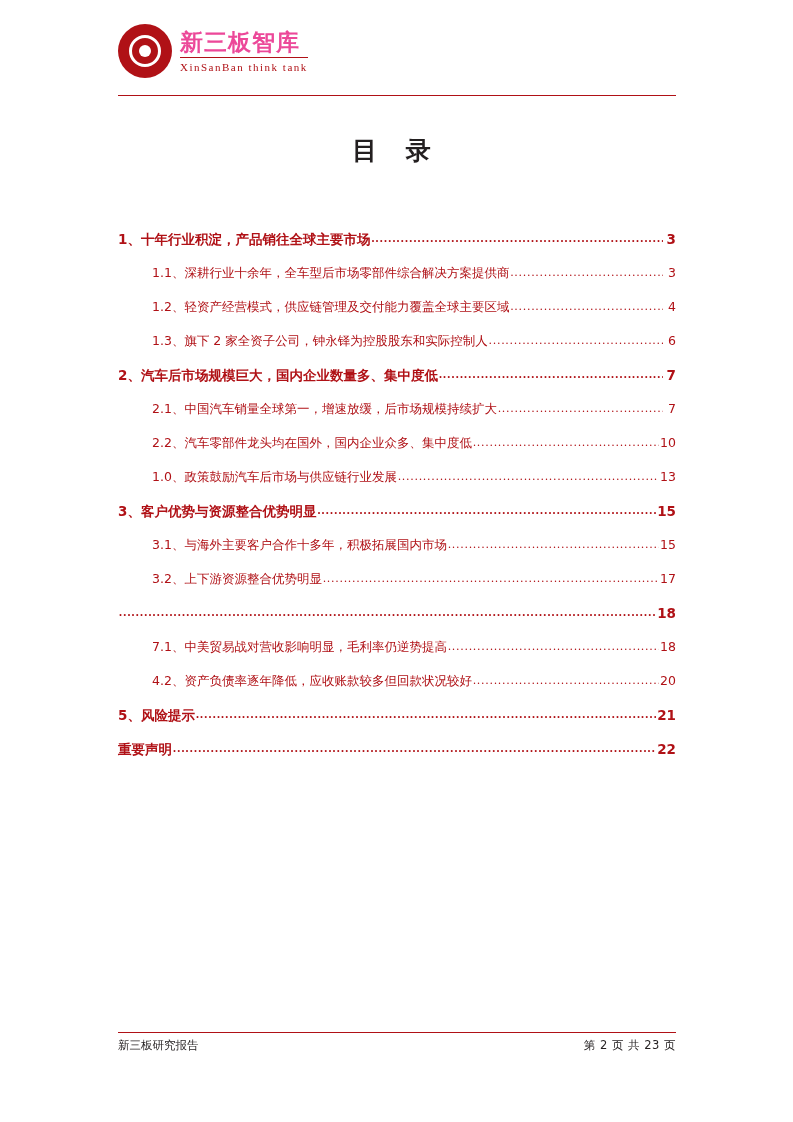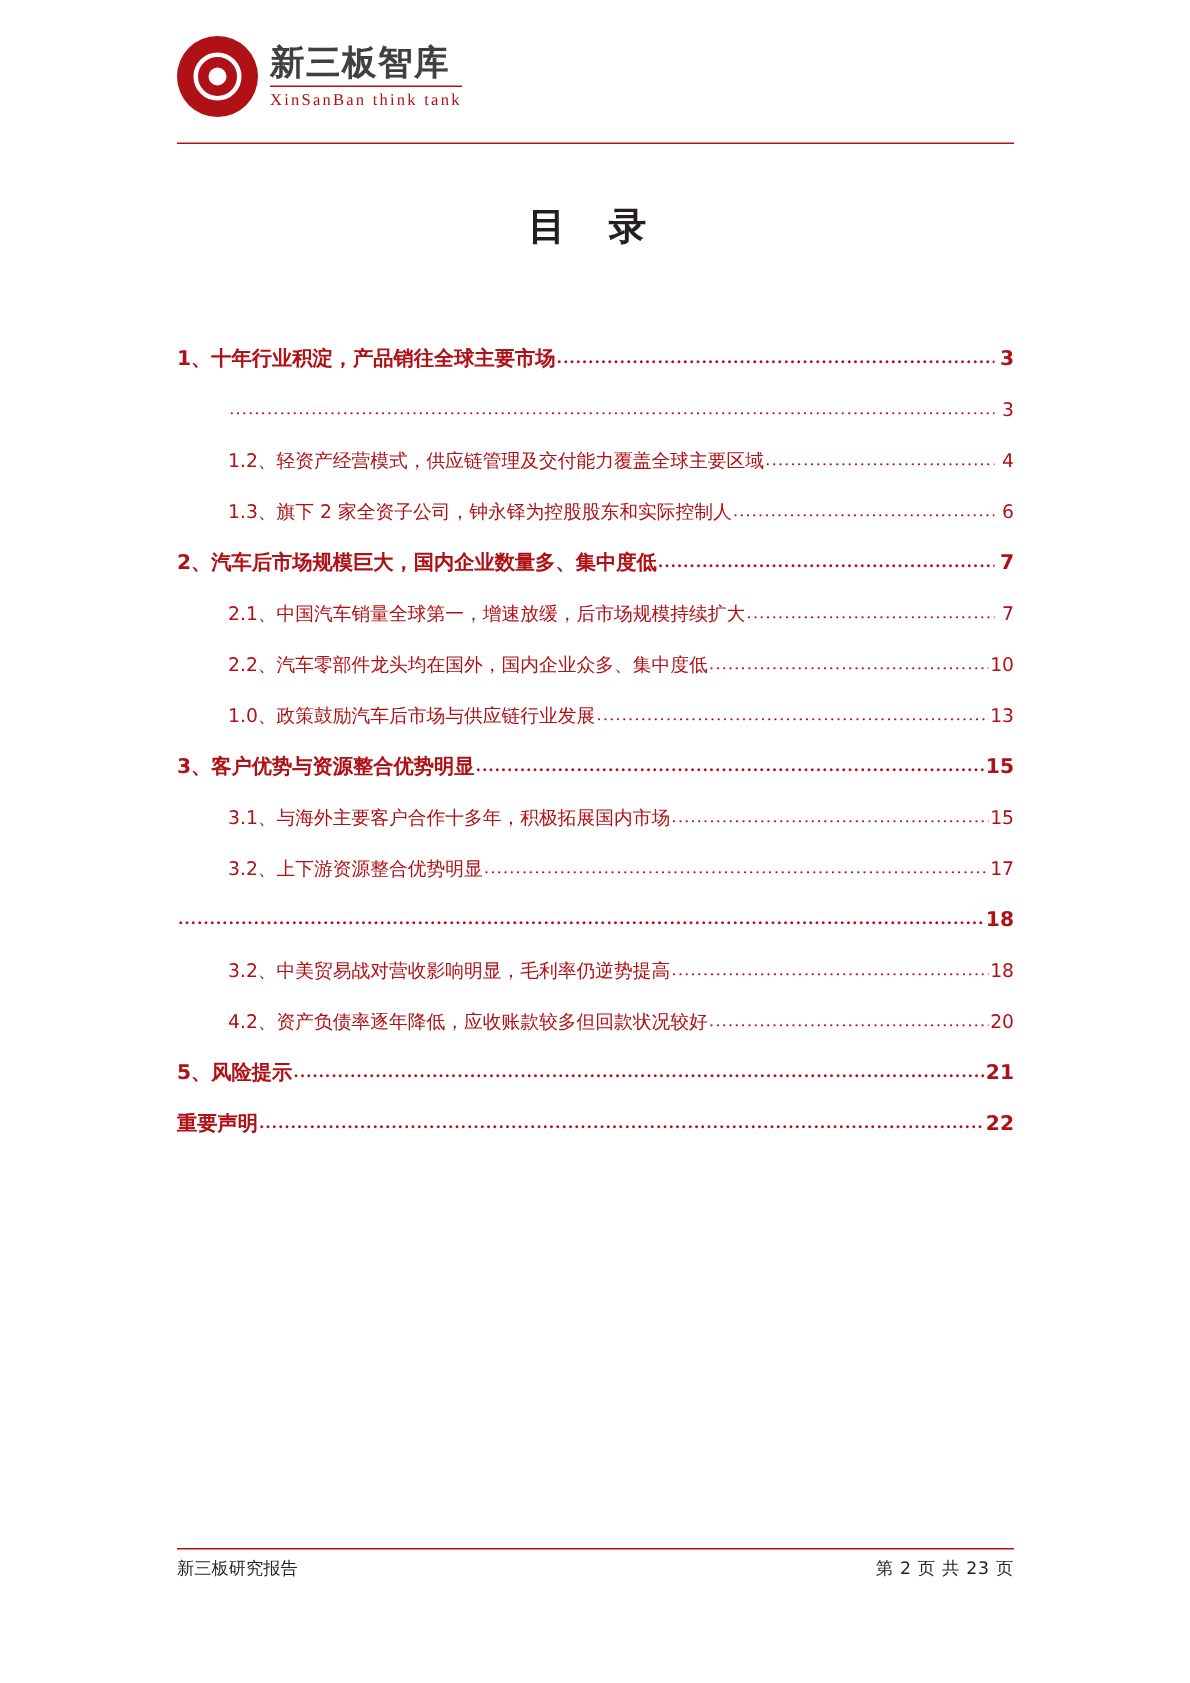--- a/index.html
+++ b/index.html
@@ -67,21 +67,21 @@
     border-radius: 50%;
     background: #ffffff;
   }
   .logo-text {
     margin-left: 8px;
   }
   .logo-cn {
     font-family: "DejaVu Sans", sans-serif;
     font-size: 23px;
     font-weight: bold;
-    color: #404040;
+    color: #ec4899;
     letter-spacing: 1px;
     line-height: 28px;
   }
   .logo-en {
     font-family: "Liberation Serif", serif;
     font-size: 11px;
     color: #b01116;
     letter-spacing: 1.5px;
     line-height: 14px;
   }
@@ -231,20 +231,21 @@
 
   <div class="doc-title">目  录</div>
 
   <div class="toc">
       <div class="toc-row toc-l1">
         <span class="toc-label">1、十年行业积淀，产品销往全球主要市场</span>
         <span class="toc-dots">............................................................................................................................................................................................................................</span>
         <span class="toc-page">3</span>
       </div>
       <div class="toc-row toc-l2">
+        <span class="toc-label">1.1、深耕行业十余年，全车型后市场零部件综合解决方案提供商</span>
         <span class="toc-dots">............................................................................................................................................................................................................................</span>
         <span class="toc-page">3</span>
       </div>
       <div class="toc-row toc-l2">
         <span class="toc-label">1.2、轻资产经营模式，供应链管理及交付能力覆盖全球主要区域</span>
         <span class="toc-dots">............................................................................................................................................................................................................................</span>
         <span class="toc-page">4</span>
       </div>
       <div class="toc-row toc-l2">
         <span class="toc-label">1.3、旗下 2 家全资子公司，钟永铎为控股股东和实际控制人</span>
@@ -284,21 +285,21 @@
       <div class="toc-row toc-l2">
         <span class="toc-label">3.2、上下游资源整合优势明显</span>
         <span class="toc-dots">............................................................................................................................................................................................................................</span>
         <span class="toc-page">17</span>
       </div>
       <div class="toc-row toc-l1">
         <span class="toc-dots">............................................................................................................................................................................................................................</span>
         <span class="toc-page">18</span>
       </div>
       <div class="toc-row toc-l2">
-        <span class="toc-label">3.2、中美贸易战对营收影响明显，毛利率仍逆势提高</span>
+        <span class="toc-label">7.1、中美贸易战对营收影响明显，毛利率仍逆势提高</span>
         <span class="toc-dots">............................................................................................................................................................................................................................</span>
         <span class="toc-page">18</span>
       </div>
       <div class="toc-row toc-l2">
         <span class="toc-label">4.2、资产负债率逐年降低，应收账款较多但回款状况较好</span>
         <span class="toc-dots">............................................................................................................................................................................................................................</span>
         <span class="toc-page">20</span>
       </div>
       <div class="toc-row toc-l1">
         <span class="toc-label">5、风险提示</span>

